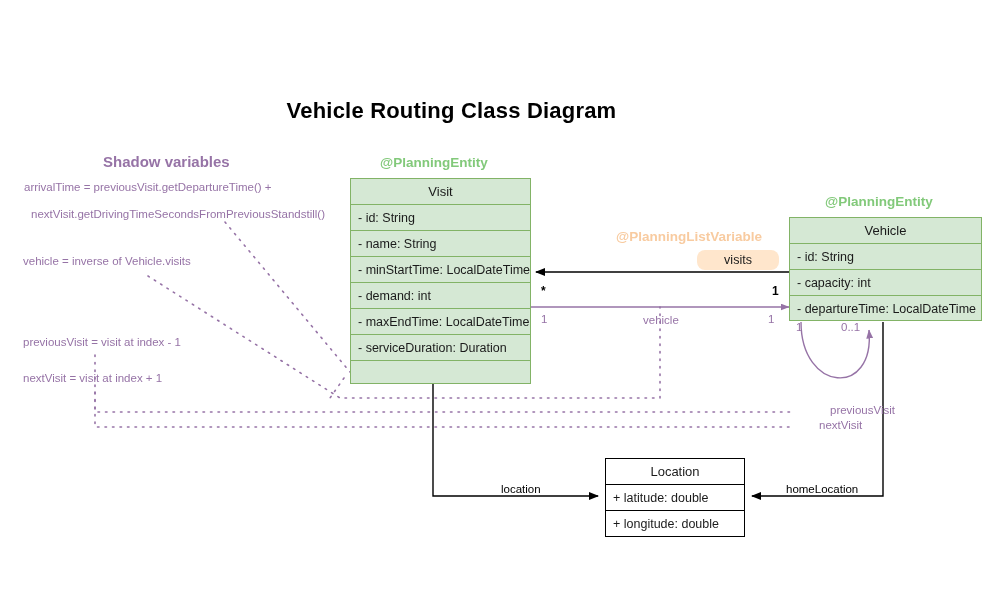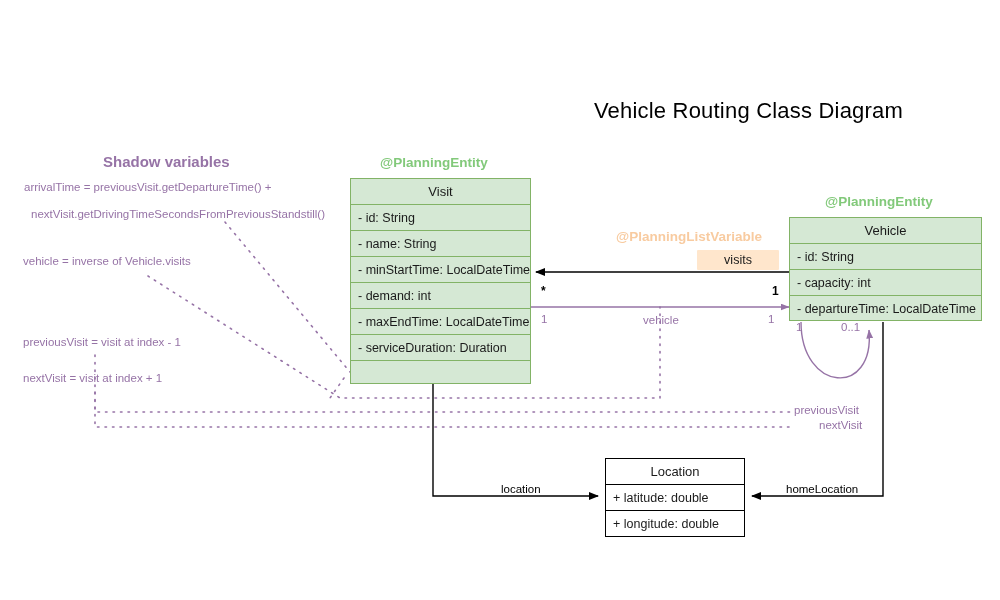--- a/index.html
+++ b/index.html
@@ -18,23 +18,23 @@
     overflow: hidden;
     background: #ffffff;
   }
 
   
   .diagram-title {
     position: absolute;
     left: 0;
     top: 98px;
     width: 903px;
-    text-align: right;
+    text-align: center;
     font-size: 22px;
-    font-weight: normal;
+    font-weight: bold;
     color: #000000;
     letter-spacing: 0.2px;
   }
 
   
   #edges {
     position: absolute;
     left: 0;
     top: 0;
     width: 1000px;
@@ -107,21 +107,21 @@
     white-space: nowrap;
     color: #000000;
   }
   .edge-label.purple { color: #9673a6; }
   .edge-label.bold-num { font-weight: bold; font-size: 12px; }
 
   
   .badge {
     position: absolute;
     background: #ffe6cc;
-    border-radius: 1px;
+    border-radius: 8px;
     font-size: 12.5px;
     color: #1a1a1a;
     text-align: center;
     line-height: 20px;
     height: 20px;
   }
 </style>
 </head>
 <body>
 
@@ -215,19 +215,19 @@
   <div class="edge-label bold-num" style="left:541px; top:284px;">*</div>
   <div class="edge-label bold-num" style="left:772px; top:284px;">1</div>
 
   <div class="edge-label purple" style="left:541px; top:313px;">1</div>
   <div class="edge-label purple" style="left:643px; top:314px;">vehicle</div>
   <div class="edge-label purple" style="left:768px; top:313px;">1</div>
 
   <div class="edge-label purple" style="left:796px; top:321px;">1</div>
   <div class="edge-label purple" style="left:841px; top:321px;">0..1</div>
 
-  <div class="edge-label purple" style="left:794px; top:404px;">previousVisit</div>
+  <div class="edge-label purple" style="left:830px; top:404px;">previousVisit</div>
   <div class="edge-label purple" style="left:803px; top:419px;margin-left:16px;">nextVisit</div>
 
   <div class="edge-label" style="left:501px; top:483px;">location</div>
   <div class="edge-label" style="left:786px; top:483px;">homeLocation</div>
 
 </div>
 
 </body></html>

